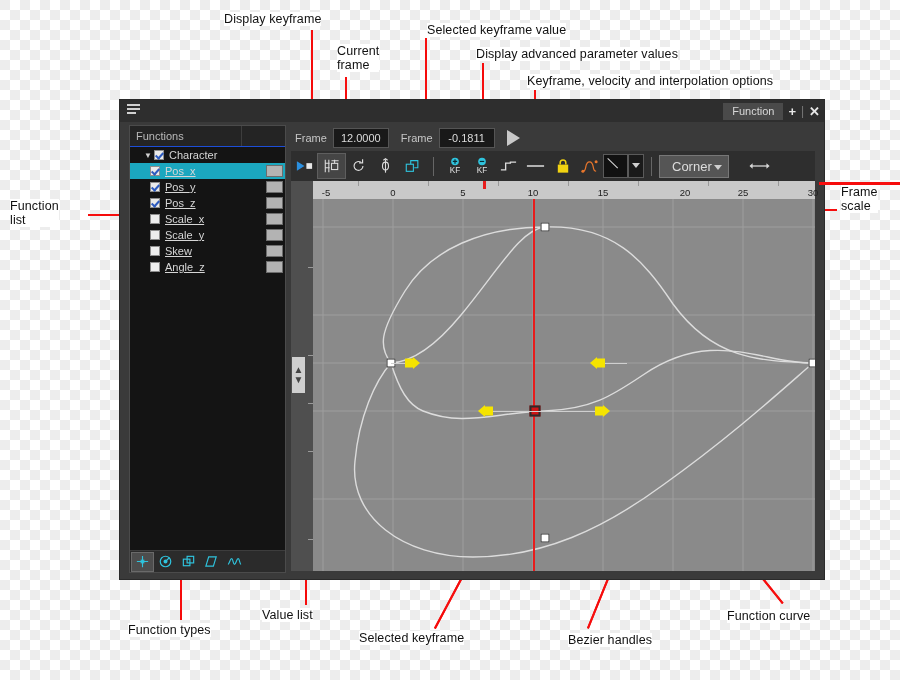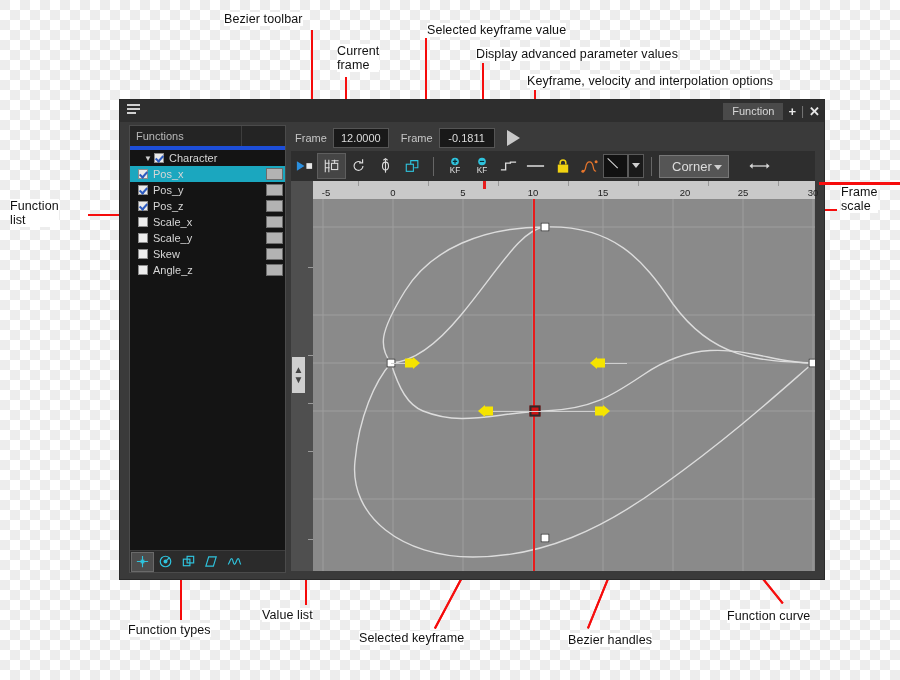--- a/index.html
+++ b/index.html
@@ -25,38 +25,38 @@
   #hamburger i{display:block;height:1.6px;background:#d2d2d2;margin-bottom:2.4px;}
   #hamburger i:nth-child(3){width:9px;}
   #tabzone{position:absolute;right:4px;top:2px;height:18px;display:flex;align-items:center;gap:5px;}
   #tabFunction{background:#4a4a4a;color:#d8d8d8;font-size:11px;padding:2px 9px 3px;}
   .winbtn{color:#e8e8e8;font-size:13px;font-weight:bold;line-height:13px;cursor:default;}
   .divline{color:#777;font-size:12px;}
 
   
   #leftpanel{position:absolute;left:9px;top:25px;width:157px;height:448px;
              background:#141414;border:1px solid #4b4b4b;box-sizing:border-box;}
-  #fnHeader{height:20px;background:#242424;border-bottom:4px solid #1d4ed8;
+  #fnHeader{height:20px;background:#242424;border-bottom:1px solid #1d4ed8;
             display:flex;align-items:center;}
   #fnHeader .hcol1{flex:1;color:#b9b9b9;font-size:11px;padding-left:6px;}
   #fnHeader .hsep{width:1px;height:100%;background:#3d3d3d;}
   #fnHeader .hcol2{width:43px;}
   .row{height:16px;display:flex;align-items:center;font-size:11px;color:#d6d6d6;position:relative;}
   .row.sel{background:#1ba7bf;}
   .twisty{width:12px;text-align:center;color:#cfcfcf;font-size:8px;}
   .cb{width:10px;height:10px;background:#ededed;border:1px solid #8d8d8d;
       box-sizing:border-box;position:relative;margin-right:5px;flex:none;}
   .cb.on{background:#eaeaea;}
   .cb.on:after{content:"";position:absolute;left:2px;top:0px;width:3px;height:6px;
       border:solid #2d5bbf;border-width:0 2px 2px 0;transform:rotate(42deg);}
   .rlabel{flex:1;white-space:nowrap;}
   .swatch{width:17px;height:12px;background:#b3b3b3;border:1px solid #6d6d6d;
       box-sizing:border-box;margin-right:2px;flex:none;}
   .indent{padding-left:12px;}
-  .indent2{padding-left:8px;}
+  .indent2{padding-left:20px;text-decoration:underline;}
   #fnBottomBar{position:absolute;left:0;bottom:0;width:100%;height:22px;background:#2b2b2b;
       border-top:1px solid #3d3d3d;display:flex;align-items:center;gap:2px;padding-left:2px;
       box-sizing:border-box;}
   .ftIcon{width:21px;height:18px;display:flex;align-items:center;justify-content:center;}
   .ftIcon.active{background:#4d4d4d;outline:1px solid #6a6a6a;}
 
   
   #rightpane{position:absolute;left:171px;top:25px;right:9px;bottom:8px;}
   #fieldbar{position:absolute;left:0;top:0;width:100%;height:26px;color:#c6c6c6;font-size:11px;
             display:flex;align-items:center;}
@@ -107,21 +107,21 @@
            box-sizing:border-box;transform:translate(-50%,-50%);}
   .handle{position:absolute;transform:translateY(-50%);}
   .handle .stem{position:absolute;top:50%;height:1.4px;background:#cfcfcf;}
   .hArrow{position:absolute;top:50%;width:0;height:0;transform:translateY(-50%);}
   .hBody{position:absolute;top:50%;width:8px;height:9px;background:#f5e400;transform:translateY(-50%);}
   #frameScaleMark{position:absolute;height:3px;background:#f60c0c;}
 </style>
 </head>
 <body>
 
-<div class="ann" style="left:224px;top:12px;">Bezier toolbar</div>
+<div class="ann" style="left:224px;top:12px;">Display keyframe</div>
 <div class="leader v" style="left:311px;top:30px;height:128px;"></div>
 
 <div class="ann" style="left:337px;top:44px;">Current
 frame</div>
 <div class="leader v" style="left:345px;top:77px;height:63px;"></div>
 
 <div class="ann" style="left:427px;top:23px;">Selected keyframe value</div>
 <div class="leader v" style="left:425px;top:38px;height:101px;"></div>
 
 <div class="ann" style="left:476px;top:47px;">Display advanced parameter values</div>

